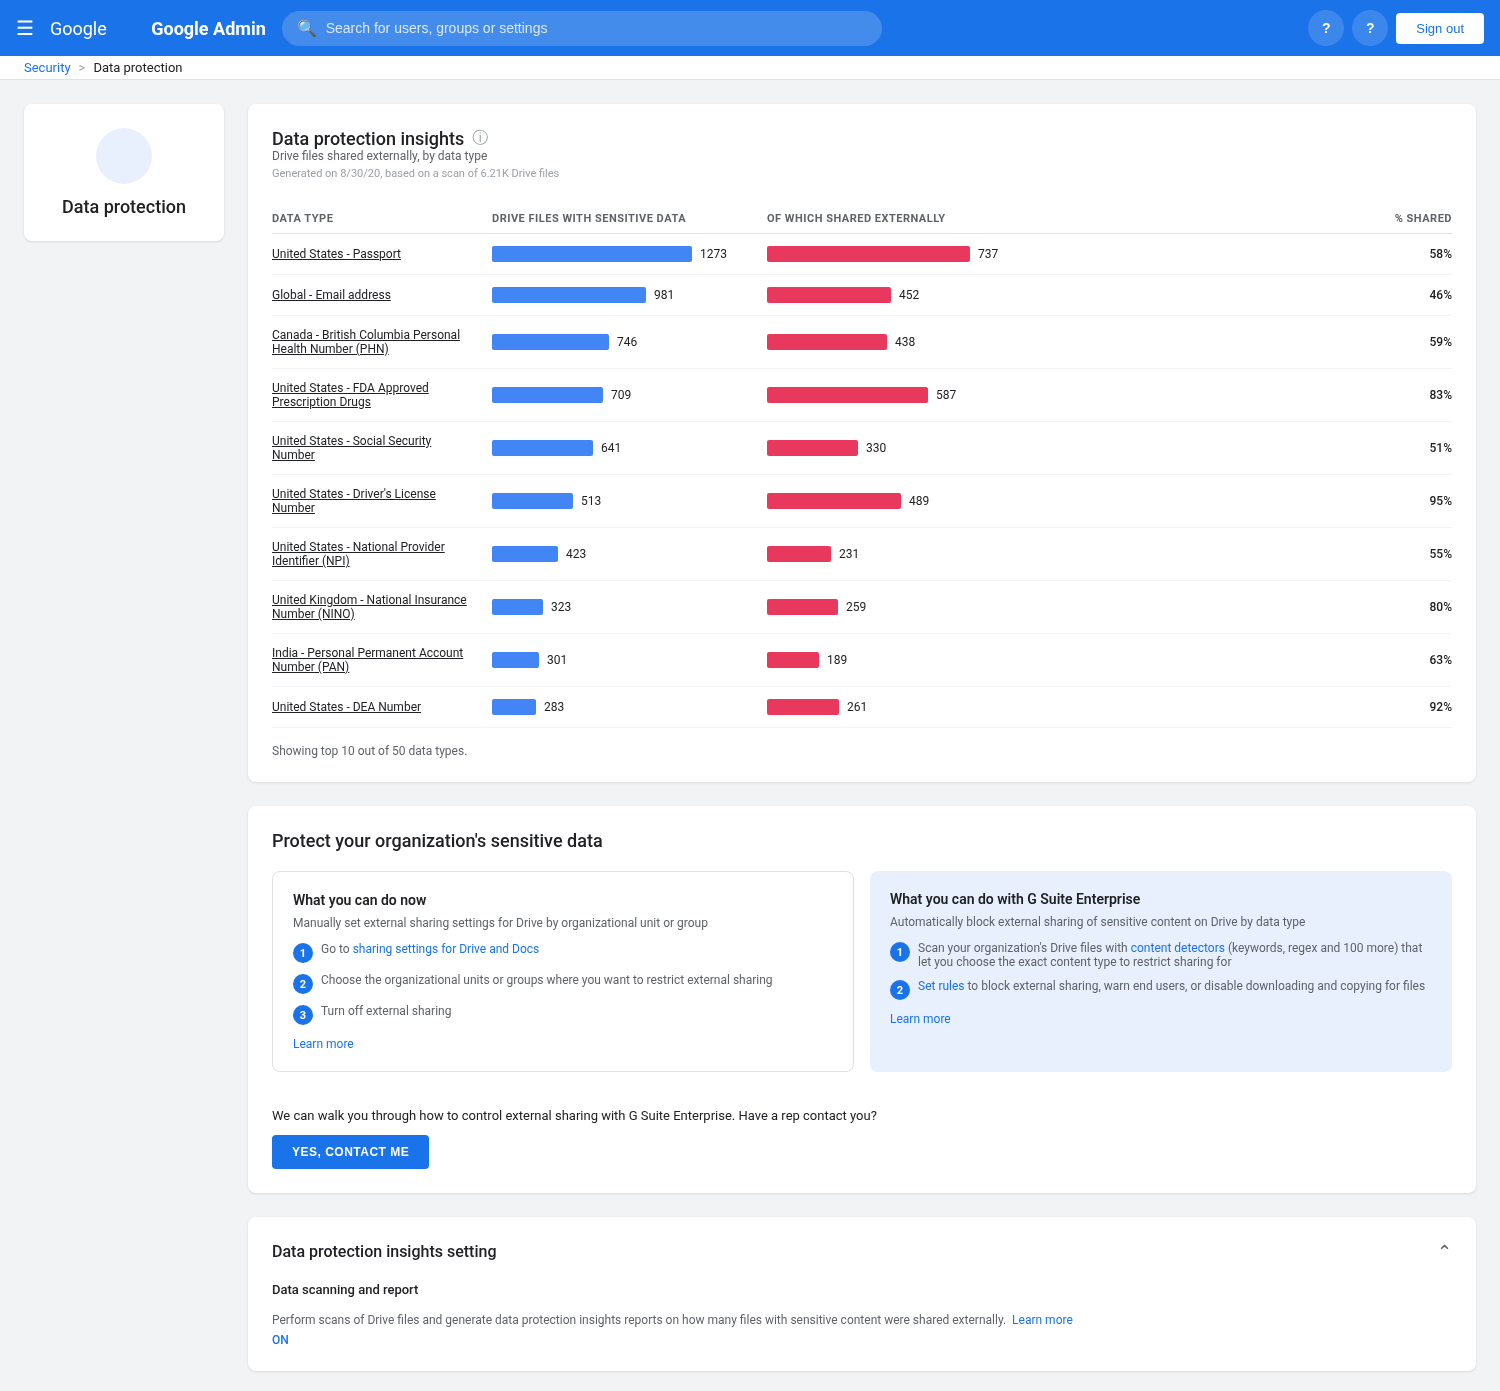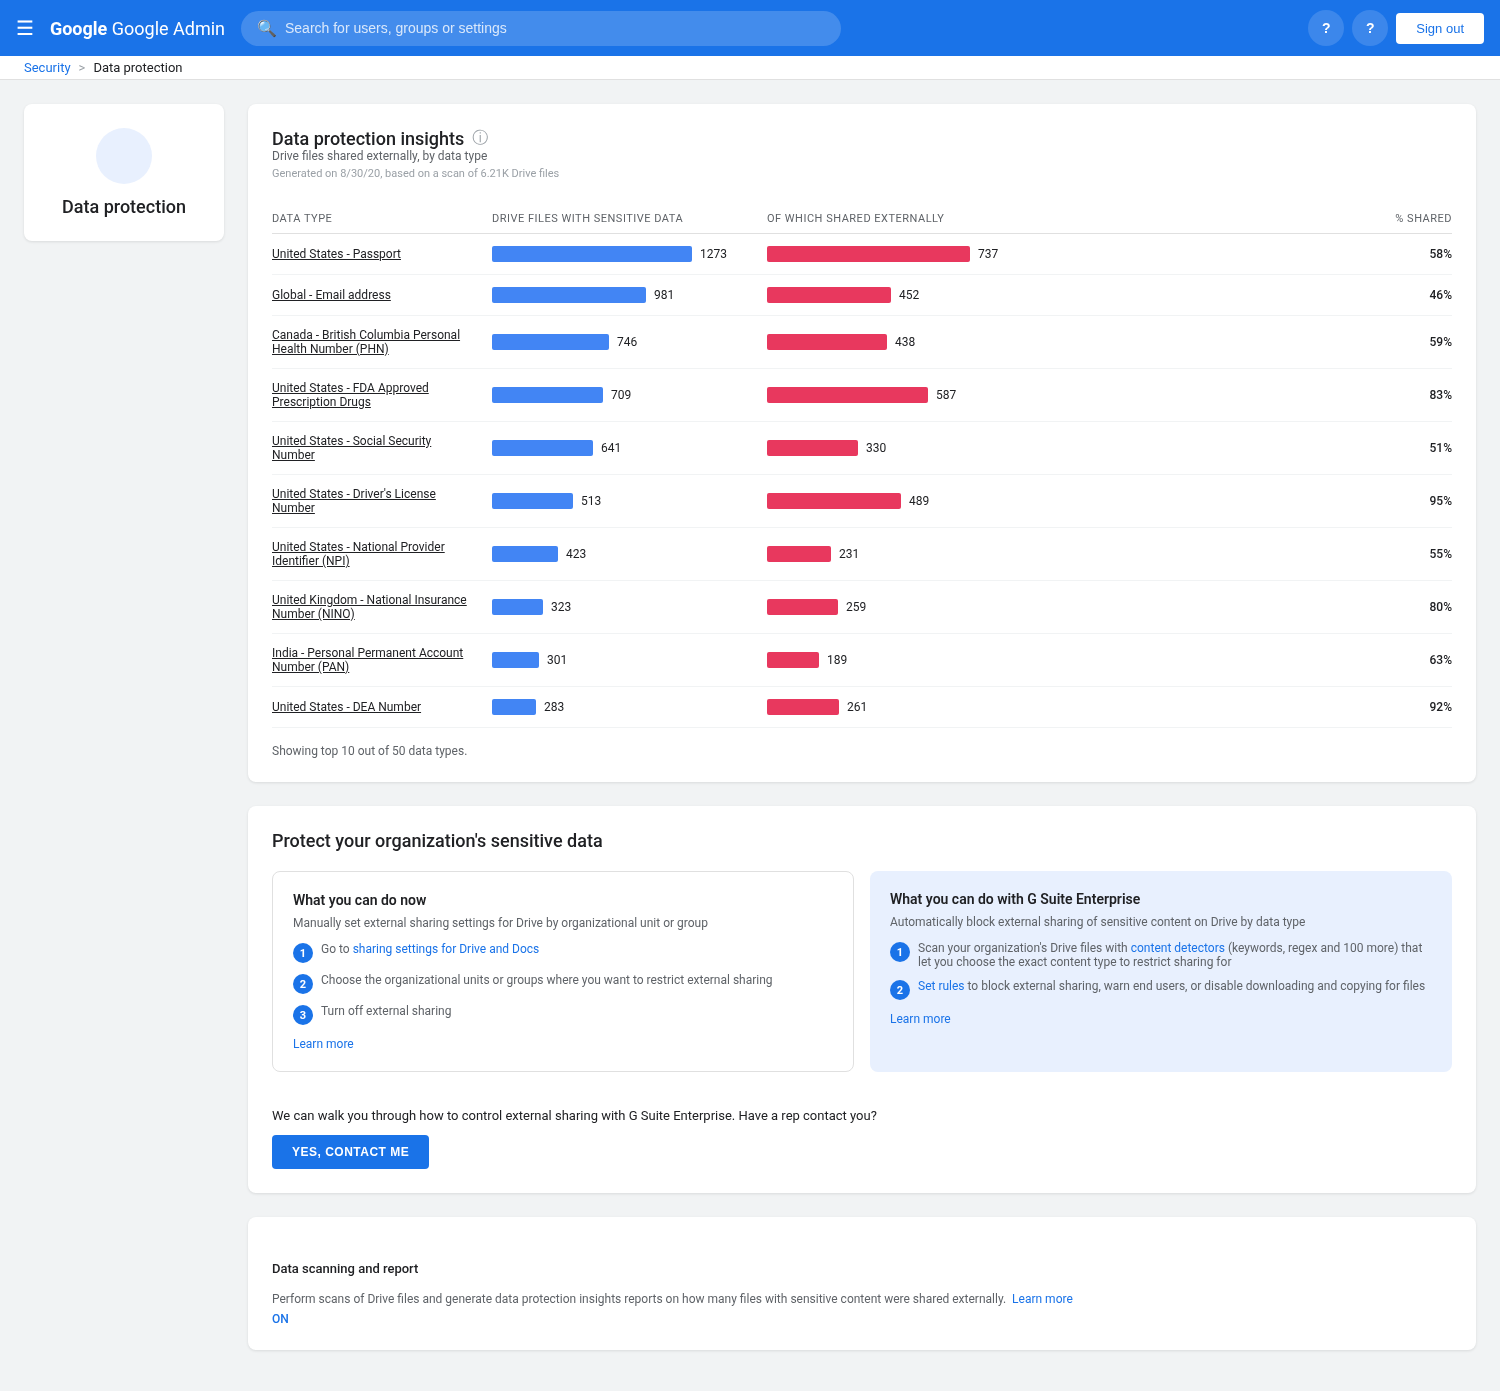--- a/index.html
+++ b/index.html
@@ -116,21 +116,21 @@
     .dpi-subtitle { color: #5f6368; font-size: 12px; margin-bottom: 4px; }
     .dpi-scan-info { color: #9aa0a6; font-size: 11px; margin-bottom: 20px; }
     .dpi-right { text-align: right; }
     .dpi-pct-label { font-size: 12px; color: #5f6368; }
     .dpi-pct-value { font-size: 36px; color: #1a73e8; font-weight: 400; }
 
     
     .data-table { width: 100%; border-collapse: collapse; }
     .data-table th {
       font-size: 11px;
-      font-weight: 400;
+      font-weight: 700;
       color: #5f6368;
       text-transform: uppercase;
       letter-spacing: 0.5px;
       padding: 8px 0;
       text-align: left;
       border-bottom: 1px solid #e0e0e0;
     }
     .data-table th.right { text-align: right; }
     .data-table td { padding: 12px 0; vertical-align: middle; font-size: 12px; color: #202124; border-bottom: 1px solid #f1f3f4; }
     .data-table td.type-col { width: 220px; padding-right: 16px; text-decoration: underline; }
@@ -196,21 +196,21 @@
     .settings-desc { font-size: 12px; color: #5f6368; }
     .settings-status { font-size: 12px; color: #1a73e8; font-weight: 500; margin-top: 6px; }
   </style>
 </head>
 <body>
 
 <header class="header">
   <span class="header-menu-icon">☰</span>
   <div class="header-logo">
     <span style="font-size:18px;">
-      <span style="font-weight:700;">Google</span> <span style="font-weight:400;">Google Admin</span>
+      <span style="font-weight:400;">Google</span> <span style="font-weight:700;margin-left:40px;">Google Admin</span>
     </span>
   </div>
   <div class="header-search">
     <span style="color:white;font-size:16px;">🔍</span>
     <input type="text" placeholder="Search for users, groups or settings" style="">
   </div>
   <div class="header-right">
     <button class="header-icon-btn">?</button>
     <button class="header-icon-btn">?</button>
     <button class="sign-out-btn">Sign out</button>
@@ -470,20 +470,24 @@
         </div>
       </div>
 
       <div class="contact-section">
         <div class="contact-text">We can walk you through how to control external sharing with G Suite Enterprise. Have a rep contact you?</div>
         <button class="yes-btn">YES, CONTACT ME</button>
       </div>
     </div>
 
     <div class="card">
+      <div class="settings-header">
+        <div class="settings-title">Data protection insights setting</div>
+        <span class="chevron">⌃</span>
+      </div>
       <div class="settings-body">
         <div class="settings-row">
           <div class="settings-label">Data scanning and report</div>
           <div>
             <div class="settings-desc">
               <span>Perform scans of Drive files and generate data protection insights reports on how many files with sensitive content were shared externally.</span>
               &nbsp;<a href="#" class="link-blue">Learn more</a>
             </div>
             <div class="settings-status">ON</div>
           </div>

